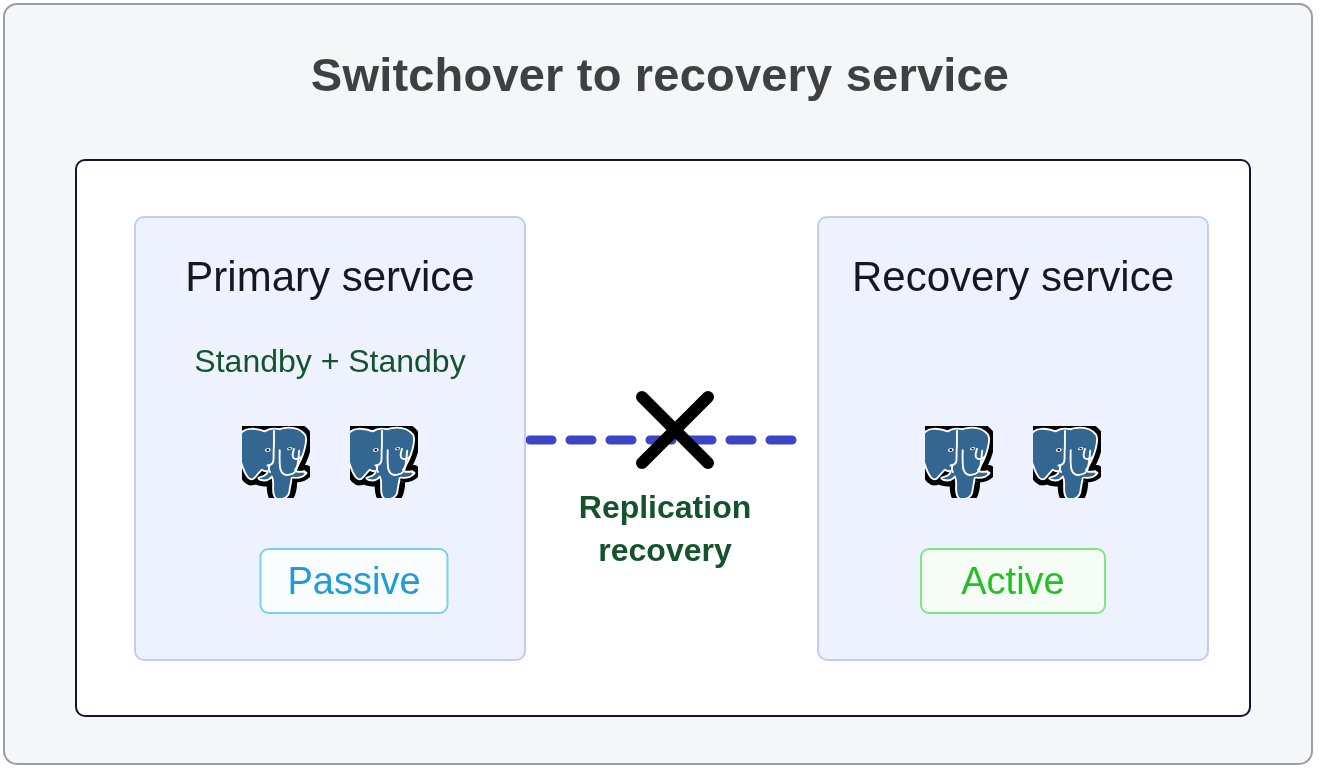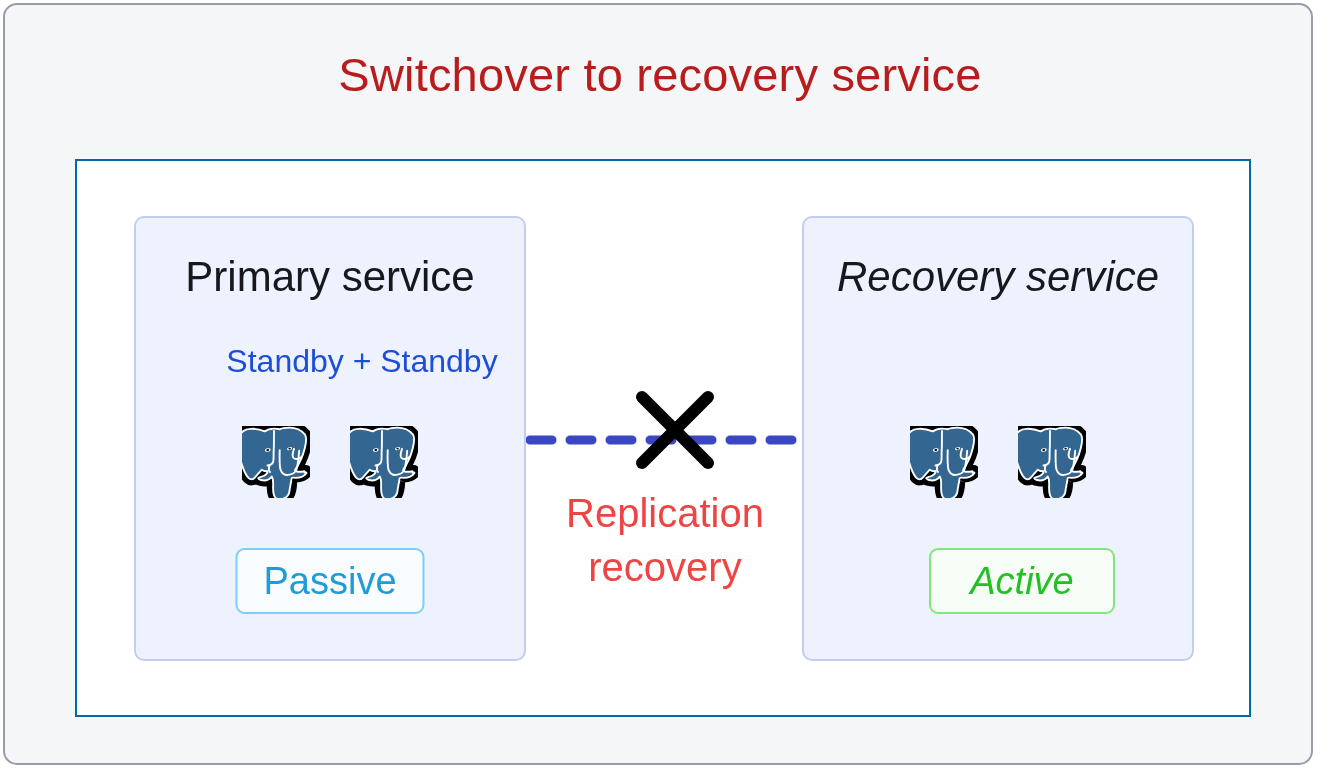--- a/index.html
+++ b/index.html
@@ -29,75 +29,74 @@
   }
 
   
   .diagram-title {
     position: absolute;
     left: 0;
     top: 44px;
     width: 1310px;
     text-align: center;
     font-size: 47px;
-    font-weight: 400;
-    color: #b91c1c;
+    font-weight: 700;
+    color: #404040;
     letter-spacing: 0.2px;
     line-height: 1.1;
   }
 
   
   .panel {
     position: absolute;
     left: 70px;
     top: 154px;
     width: 1176px;
     height: 558px;
     box-sizing: border-box;
     background: #ffffff;
-    border: 2px solid #0369a1;
-    border-radius: 0;
+    border: 2px solid #0f172a;
+    border-radius: 10px;
   }
 
   
   .card {
     position: absolute;
     top: 55px;
     width: 392px;
     height: 445px;
     box-sizing: border-box;
     background: #eef2fe;
     border: 2px solid #c2cdf1;
     border-radius: 10px;
   }
   .card-left  { left: 57px; }
-  .card-right { left: 725px; font-style: italic; }
+  .card-right { left: 740px; }
 
   .card-title {
     position: absolute;
     left: 0;
     top: 36px;
     width: 100%;
     text-align: center;
     font-size: 42px;
     font-weight: 400;
     color: #16181d;
     line-height: 1.1;
   }
   .card-subtitle {
     position: absolute;
     left: 0;
     top: 126px;
     width: 100%;
     text-align: center;
     font-size: 32px;
     font-weight: 400;
-    color: #1d4ed8;
+    color: #14532d;
     line-height: 1.1;
-    padding-left: 32px;
   }
 
   
   .node-row {
     position: absolute;
     left: 0;
     top: 208px;
     width: 100%;
     display: flex;
     justify-content: center;
@@ -123,26 +122,26 @@
     font-weight: 400;
     border-radius: 9px;
     border-width: 2px;
     border-style: solid;
     line-height: 1;
   }
   .badge-passive {
     color: #1f9bd9;
     border-color: #79d0f2;
     background: #fafdff;
+    margin-left: 24px;
   }
   .badge-active {
     color: #22c022;
     border-color: #7fe77f;
     background: #f6fdf6;
-    margin-left: 24px;
   }
 
   
   .link-area {
     position: absolute;
     left: 449px;
     top: 55px;
     width: 278px;
     height: 445px;
   }
@@ -159,23 +158,23 @@
     top: 169px;
     width: 90px;
     height: 90px;
   }
   .link-label {
     position: absolute;
     left: -16px;
     top: 270px;
     width: 310px;
     text-align: center;
-    font-size: 40px;
-    font-weight: 400;
-    color: #ef4444;
+    font-size: 32px;
+    font-weight: 700;
+    color: #14532d;
     line-height: 1.35;
   }
 </style>
 </head>
 <body>
 
 <div class="canvas">
 
   <div class="diagram-title">Switchover to recovery service</div>
 

